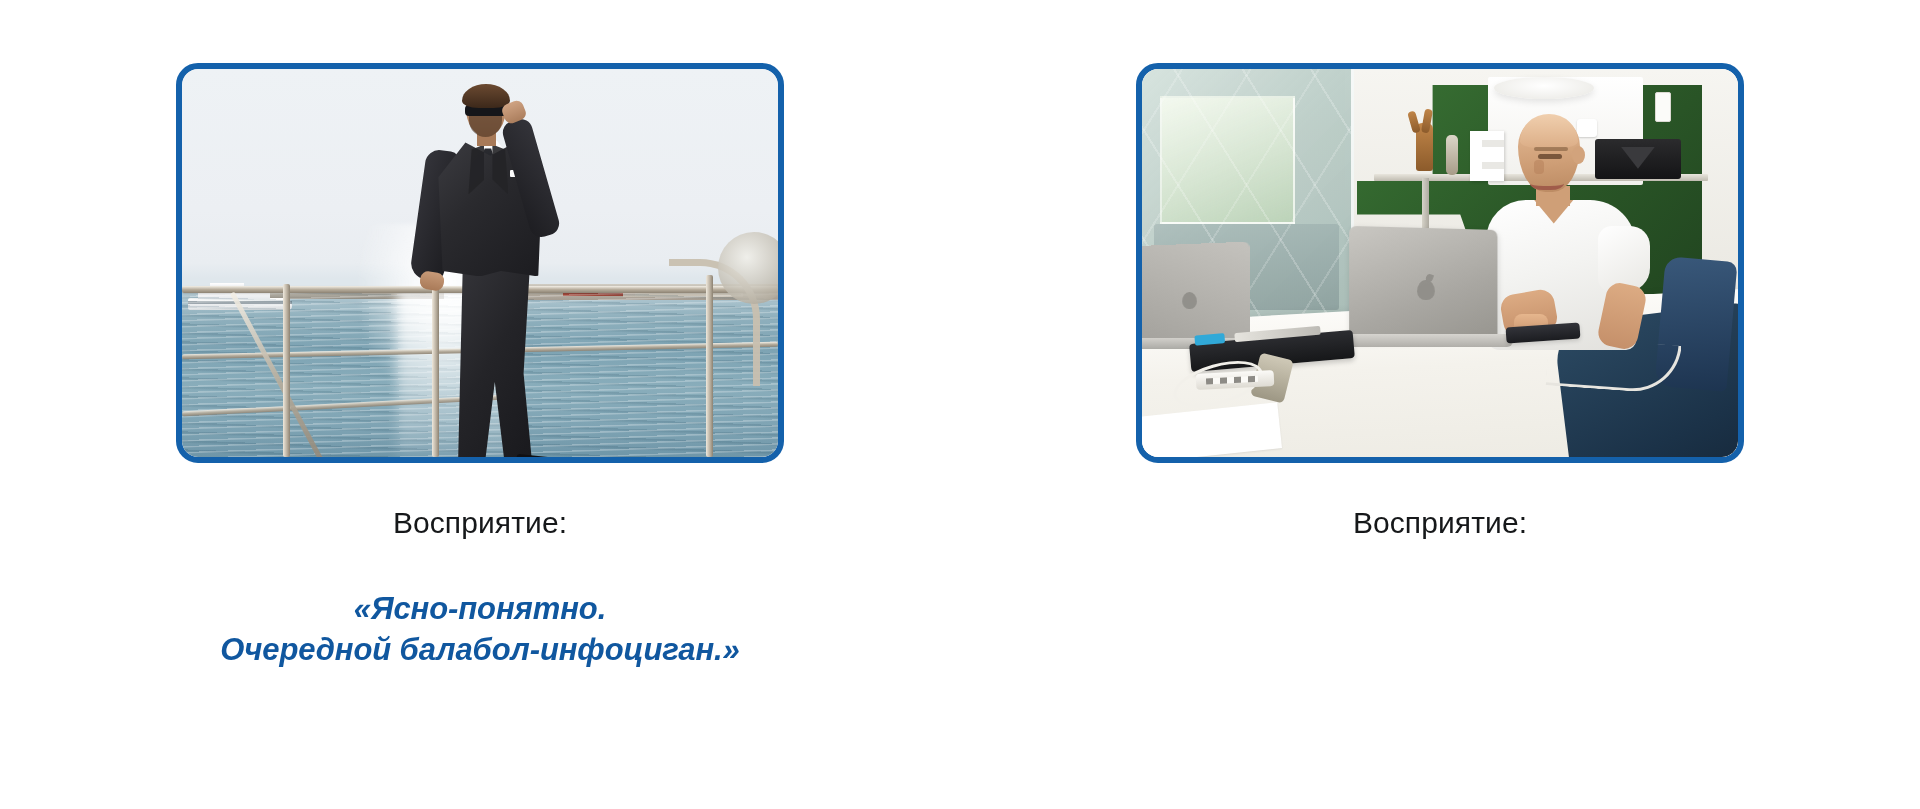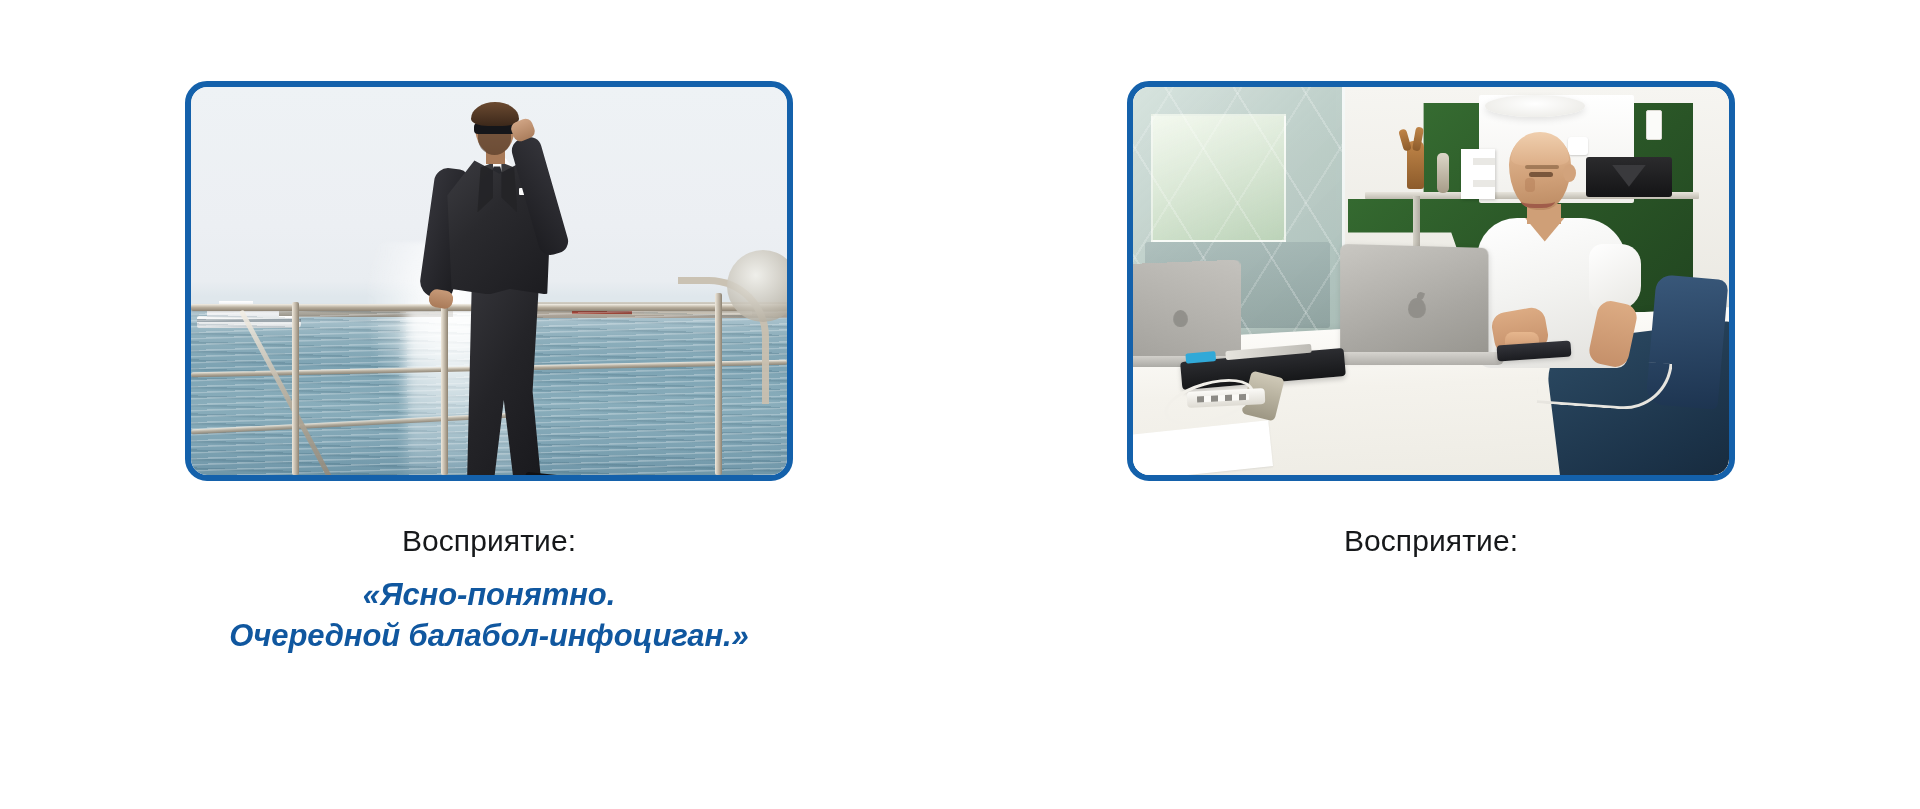--- a/index.html
+++ b/index.html
@@ -21,21 +21,21 @@
     width: 1920px;
     height: 809px;
     background: #ffffff;
   }
 
   .columns {
     display: flex;
     width: 1920px;
     height: 809px;
     box-sizing: border-box;
-    padding: 18px;
+    padding: 0;
   }
 
   .column {
     position: relative;
     width: 50%;
     height: 100%;
     box-sizing: border-box;
     display: flex;
     flex-direction: column;
     align-items: center;
@@ -851,21 +851,21 @@
   .caption {
     margin-top: 42px;
     font-size: 30px;
     line-height: 1.2;
     color: #16181a;
     font-weight: 400;
     text-align: center;
     letter-spacing: .1px;
   }
   .quote {
-    margin-top: 16px;
+    margin-top: 48px;
     font-size: 31px;
     line-height: 1.32;
     font-weight: 700;
     font-style: italic;
     color: #10579f;
     text-align: center;
     letter-spacing: -0.1px;
     white-space: pre-line;
     max-width: 720px;
   }

